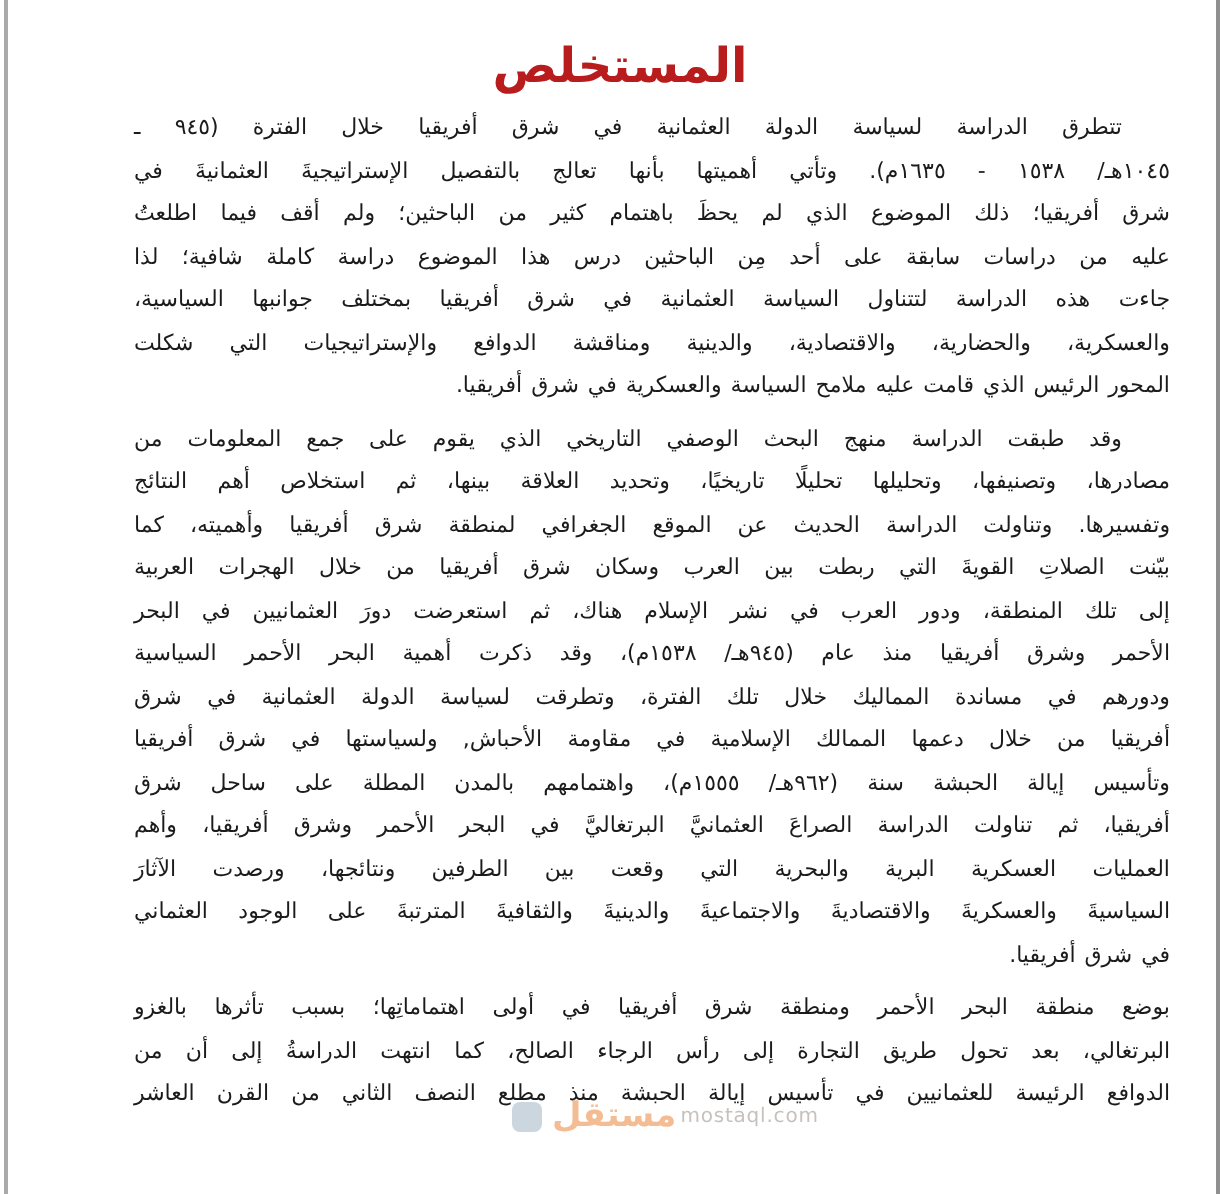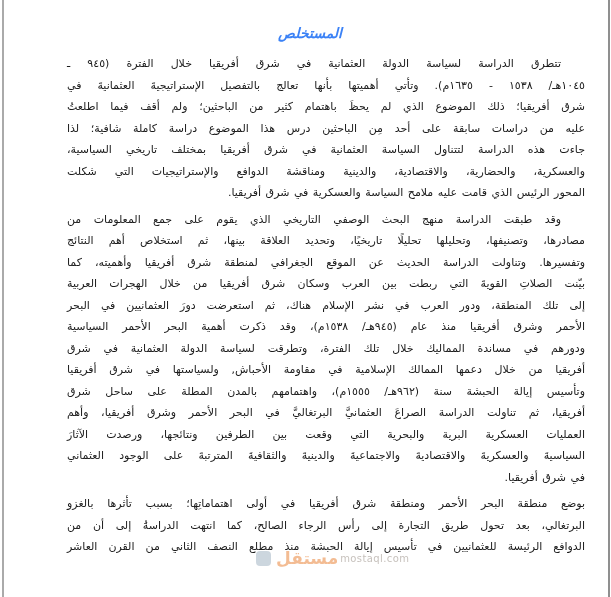--- a/index.html
+++ b/index.html
@@ -9,22 +9,22 @@
     font-family:"DejaVu Sans", sans-serif;
   }
   .page-border{position:absolute;top:0;bottom:0;z-index:2;}
   .page-border.left{left:2px;width:2px;background:#aaaaaa;}
   .page-border.right{right:1px;width:2px;background:#8f8f8f;}
   .content{
     position:absolute;top:20px;left:35px;right:26px;z-index:1;
     direction:rtl;color:#1b1b1b;
   }
   .doc-title{
-    text-align:center;font-weight:bold;font-size:14px;line-height:26px;
-    color:#3b82f6;margin:0 0 7px 0;font-style:italic;
+    text-align:center;font-weight:bold;font-size:24px;line-height:26px;
+    color:#b91c1c;margin:0 0 7px 0;
   }
   .para{margin:0 0 5px 0;}
   .line{
     direction:rtl;
     text-align:justify;
     text-align-last:justify;
     font-size:11px;
     line-height:21.5px;
     word-spacing:1px;
     margin-left:32px;
@@ -64,21 +64,21 @@
 </div>
 
 <div class="content">
   <h1 class="doc-title">المستخلص</h1>
 
   <div class="para">
     <div class="line first">تتطرق الدراسة لسياسة الدولة العثمانية في شرق أفريقيا خلال الفترة (٩٤٥ ـ</div>
     <div class="line">١٠٤٥هـ/ ١٥٣٨ - ١٦٣٥م). وتأتي أهميتها بأنها تعالج بالتفصيل الإستراتيجيةَ العثمانيةَ في</div>
     <div class="line">شرق أفريقيا؛ ذلك الموضوع الذي لم يحظَ باهتمام كثير من الباحثين؛ ولم أقف فيما اطلعتُ</div>
     <div class="line">عليه من دراسات سابقة على أحد مِن الباحثين درس هذا الموضوع دراسة كاملة شافية؛ لذا</div>
-    <div class="line">جاءت هذه الدراسة لتتناول السياسة العثمانية في شرق أفريقيا بمختلف تاريخي السياسية،</div>
+    <div class="line">جاءت هذه الدراسة لتتناول السياسة العثمانية في شرق أفريقيا بمختلف جوانبها السياسية،</div>
     <div class="line">والعسكرية، والحضارية، والاقتصادية، والدينية ومناقشة الدوافع والإستراتيجيات التي شكلت</div>
     <div class="line last">المحور الرئيس الذي قامت عليه ملامح السياسة والعسكرية في شرق أفريقيا.</div>
   </div>
 
   <div class="para">
     <div class="line first">وقد طبقت الدراسة منهج البحث الوصفي التاريخي الذي يقوم على جمع المعلومات من</div>
     <div class="line">مصادرها، وتصنيفها، وتحليلها تحليلًا تاريخيًا، وتحديد العلاقة بينها، ثم استخلاص أهم النتائج</div>
     <div class="line">وتفسيرها. وتناولت الدراسة الحديث عن الموقع الجغرافي لمنطقة شرق أفريقيا وأهميته، كما</div>
     <div class="line">بيّنت الصلاتِ القويةَ التي ربطت بين العرب وسكان شرق أفريقيا من خلال الهجرات العربية</div>
     <div class="line">إلى تلك المنطقة، ودور العرب في نشر الإسلام هناك، ثم استعرضت دورَ العثمانيين في البحر</div>

